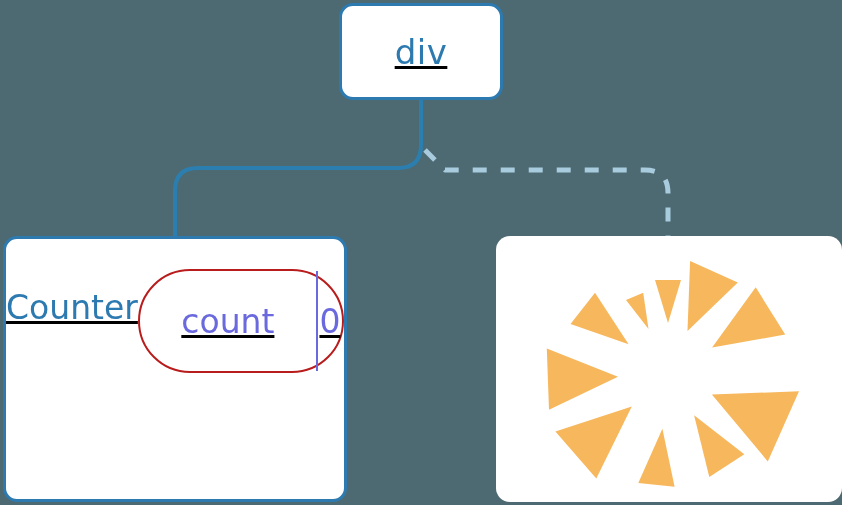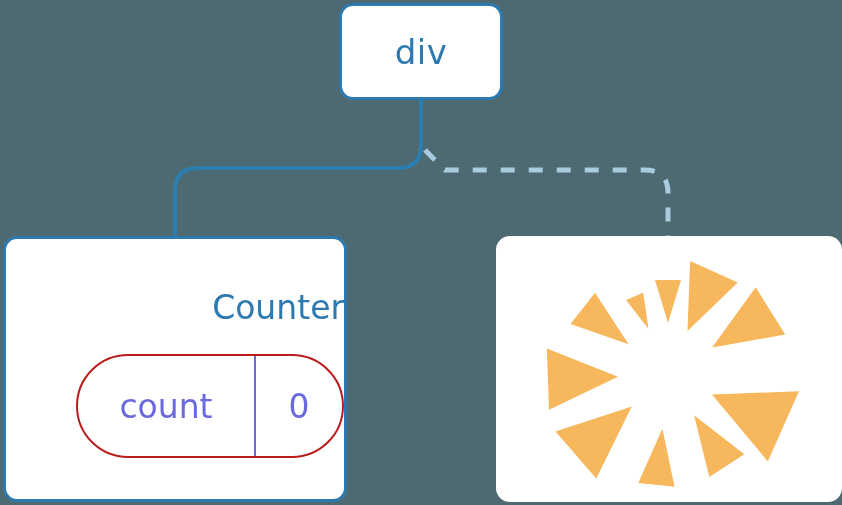--- a/index.html
+++ b/index.html
@@ -29,20 +29,21 @@
   }
   
   .node {
     position: absolute;
     background: #ffffff;
     border-radius: 14px;
     box-sizing: border-box;
   }
   .node.bordered {
     border: 3px solid #2d7ab0;
+    text-decoration: underline;
   }
   .node.plain {
     border: none;
   }
   #node-div {
     left: 339px;
     top: 3px;
     width: 164px;
     height: 97px;
     display: flex;
@@ -54,22 +55,21 @@
     color: #2d7ab0;
     letter-spacing: 0.5px;
     line-height: 1;
   }
   #node-counter {
     left: 3px;
     top: 236px;
     width: 344px;
     height: 266px;
     display: flex;
-    flex-direction: column;
-    align-items: flex-end;
+    align-items: flex-start;
   }
   #node-counter .node-label {
     font-size: 33px;
     color: #2d7ab0;
     margin-top: 52px;
     line-height: 1;
   }
   #node-sparkle {
     left: 496px;
     top: 236px;

